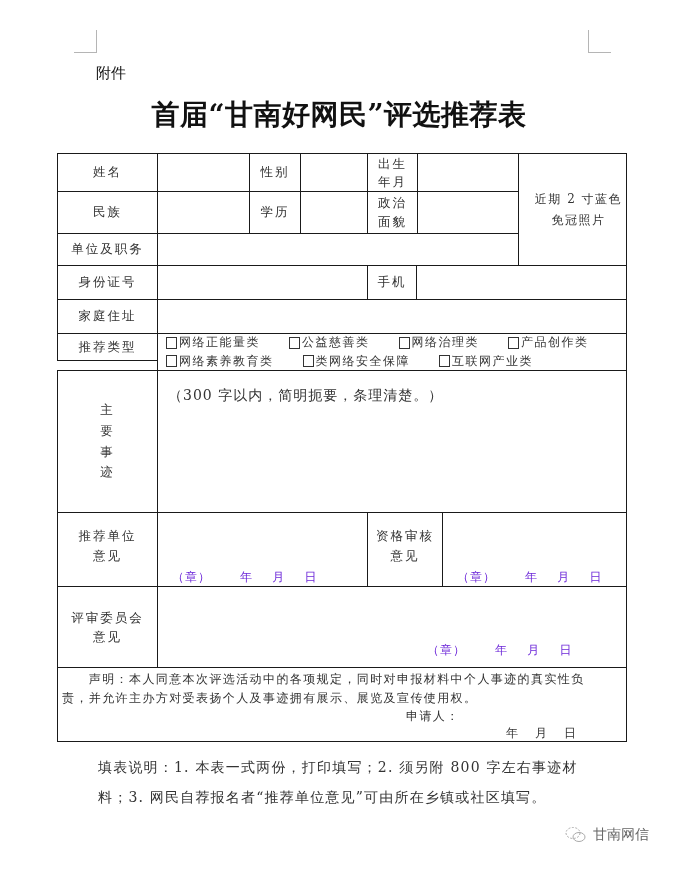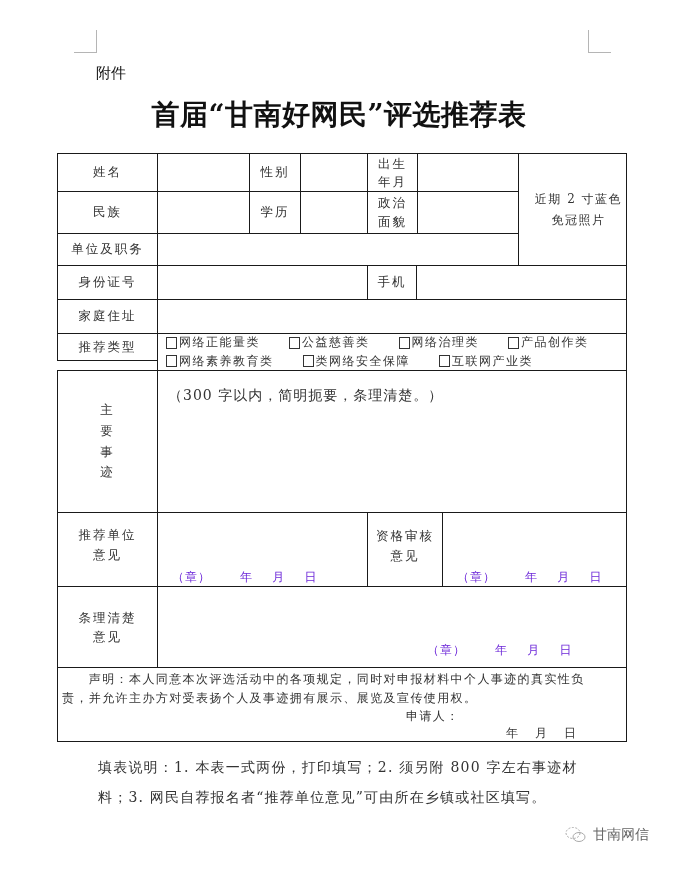--- a/index.html
+++ b/index.html
@@ -118,40 +118,40 @@
     <span>主</span>
     <span>要</span>
     <span>事</span>
     <span>迹</span>
   </div>
 </div>
 <div class="cell left" style="left:157px;top:370px;width:470px;height:143px;padding:14px 0 0 10px;font-size:14px;letter-spacing:1px;">
   <span>（300 字以内，简明扼要，条理清楚。）</span>
 </div>
 
-<div class="cell" style="left:57px;top:512px;width:101px;height:75px;font-family:Liberation Serif, serif;">
+<div class="cell" style="left:57px;top:512px;width:101px;height:75px;">
   <div class="vtext" style="line-height:1.55;margin-bottom:8px;">
       <span>推荐单位</span>
       <span>意见</span>
     </div>
 </div>
 <div class="cell" style="left:157px;top:512px;width:211px;height:75px;"></div>
 <div class="sigline" style="left:172px;top:569px;">（章）      年    月    日</div>
 <div class="cell" style="left:367px;top:512px;width:76px;height:75px;">
   <div class="vtext" style="line-height:1.55;margin-bottom:8px;">
       <span>资格审核</span>
       <span>意见</span>
     </div>
 </div>
 <div class="cell" style="left:442px;top:512px;width:185px;height:75px;"></div>
 <div class="sigline" style="left:457px;top:569px;">（章）      年    月    日</div>
 
 <div class="cell" style="left:57px;top:586px;width:101px;height:82px;">
   <div class="vtext" style="line-height:1.55;">
-      <span>条理清楚</span>
+      <span>评审委员会</span>
       <span>意见</span>
     </div>
 </div>
 <div class="cell" style="left:157px;top:586px;width:470px;height:82px;"></div>
 <div class="sigline" style="left:427px;top:642px;">（章）      年    月    日</div>
 
 <div class="decl">
   <div style="white-space:nowrap;">　　声明：本人同意本次评选活动中的各项规定，同时对申报材料中个人事迹的真实性负</div>
   <div style="white-space:nowrap;">责，并允许主办方对受表扬个人及事迹拥有展示、展览及宣传使用权。</div>
   <div style="position:absolute;left:348px;top:39px;">申请人：</div>

